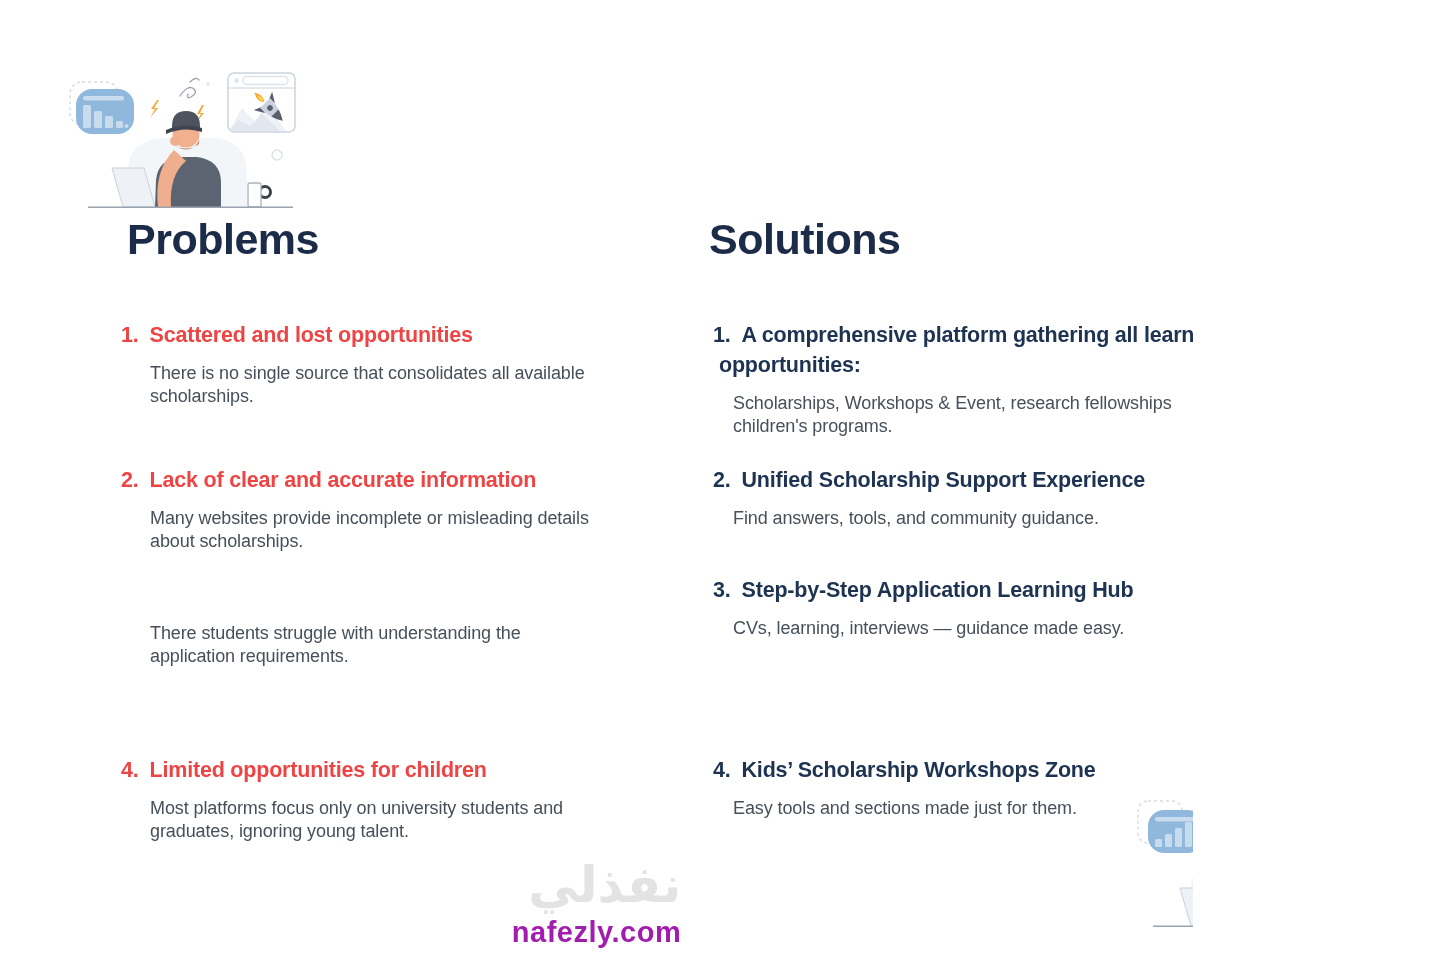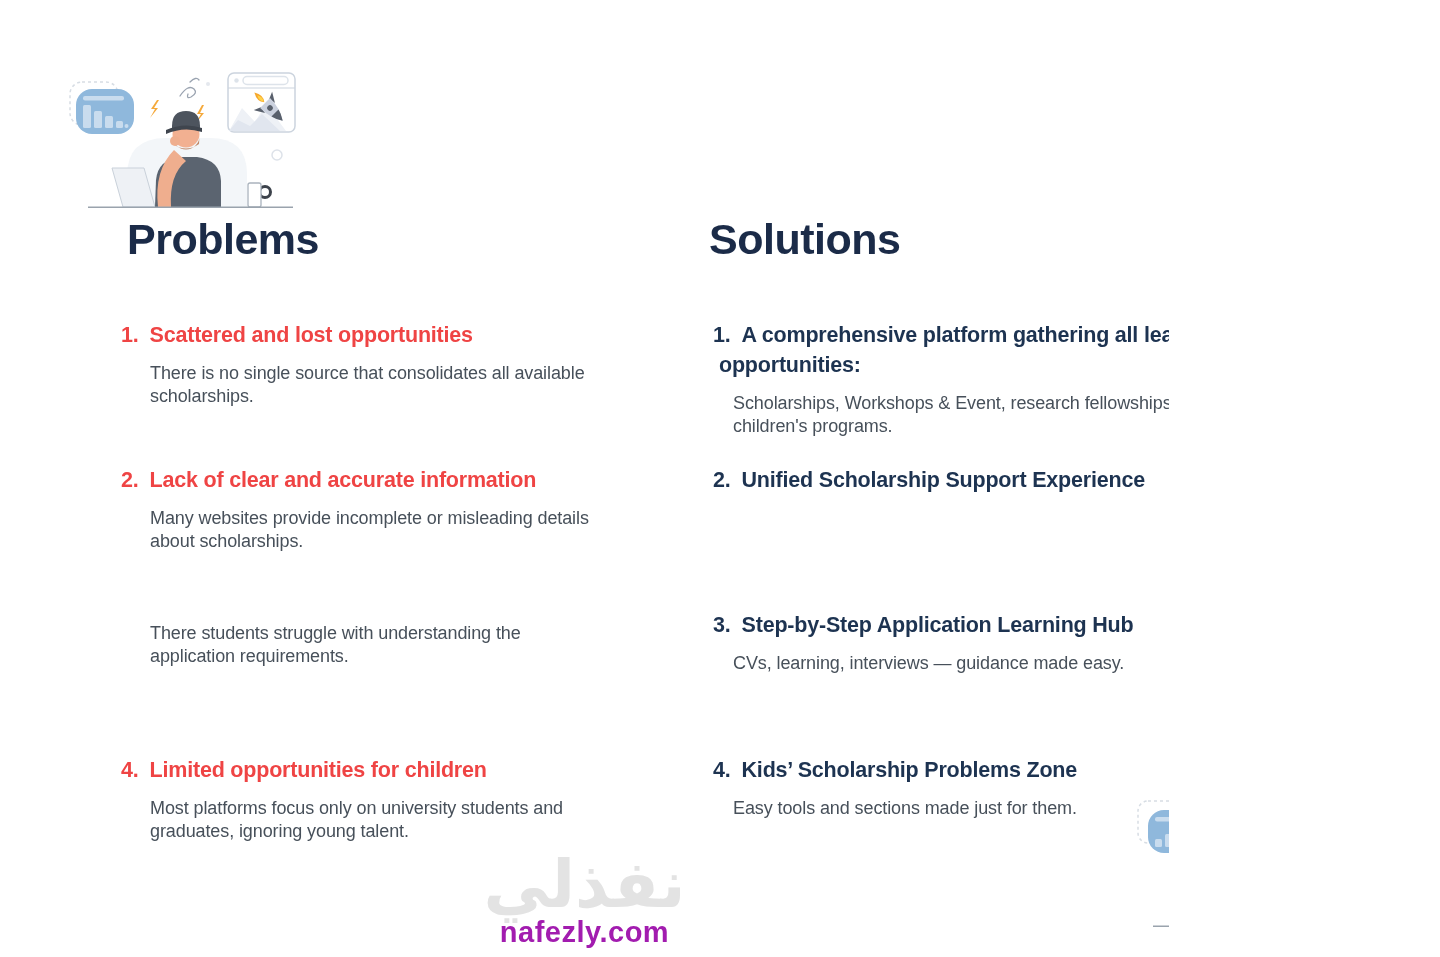--- a/index.html
+++ b/index.html
@@ -1,18 +1,18 @@
 <!DOCTYPE html>
 <html><head>
 <meta charset="utf-8">
 <style>
   html,body { margin:0; padding:0; background:#ffffff; }
   .page {
     position:relative; width:1169px; height:957px; overflow:hidden;
-    background:#ffffff; font-family:"Liberation Sans", sans-serif;
+    background:#ffffff; font-family:"Liberation Sans", sans-serif;padding-left:24px;
   }
   .illus { position:absolute; }
   .illus-tl { left:62px; top:64px; width:245px; height:145px; }
   .illus-br { left:1128px; top:776px; width:245px; height:152px; }
 
   .col-title {
     position:absolute; margin:0; font-size:43px; font-weight:700;
     color:#1b2b48; letter-spacing:-0.5px; line-height:48px;
   }
   .title-problems  { left:127px; top:215px; }
@@ -33,22 +33,22 @@
 
   .item-body {
     margin-top:12px; font-size:18px; line-height:23px;
     color:#47505a; white-space:pre-line; letter-spacing:-0.1px;
   }
   .problem  .item-body { padding-left:29px; }
   .solution .item-body { padding-left:20px; }
 
   .watermark { position:absolute; top:856px; left:50%; transform:translateX(-50%); text-align:center; }
   .wm-ar {
-    font-family:"DejaVu Sans", sans-serif; font-size:66px; font-weight:700;
-    color:#e3e3e3; line-height:58px;
+    font-family:"DejaVu Sans", sans-serif; font-size:50px; font-weight:700;
+    color:#e3e3e3; line-height:58px;text-align:right;
   }
   .wm-domain {
     font-size:29px; font-weight:700; color:#a21caf;
     letter-spacing:0.5px; margin-top:2px;
   }
 </style>
 </head>
 <body>
 
 <div class="page">
@@ -130,27 +130,28 @@
   </div>
 
   <div class="item solution" style="top:320px">
     <div class="item-heading"><span class="num">1.</span><span class="txt">A comprehensive platform gathering all learning
 opportunities:</span></div>
     <div class="item-body">Scholarships, Workshops &amp; Event, research fellowships
 children's programs.</div>
   </div>
   <div class="item solution" style="top:465px">
     <div class="item-heading"><span class="num">2.</span><span class="txt">Unified Scholarship Support Experience</span></div>
-  </div>
-  <div class="item solution" style="top:610px">
+    <div class="item-body">Find answers, tools, and community guidance.</div>
+  </div>
+  <div class="item solution" style="top:575px">
     <div class="item-heading"><span class="num">3.</span><span class="txt">Step-by-Step Application Learning Hub</span></div>
     <div class="item-body">CVs, learning, interviews — guidance made easy.</div>
   </div>
   <div class="item solution" style="top:755px">
-    <div class="item-heading"><span class="num">4.</span><span class="txt">Kids’ Scholarship Problems Zone</span></div>
+    <div class="item-heading"><span class="num">4.</span><span class="txt">Kids’ Scholarship Workshops Zone</span></div>
     <div class="item-body">Easy tools and sections made just for them.</div>
   </div>
 
   <div class="watermark">
     <div class="wm-ar">نفذلي</div>
     <div class="wm-domain">nafezly.com</div>
   </div>
 
   <svg class="illus illus-br" viewBox="0 0 245 152">
     <rect x="10" y="25" width="44" height="42" rx="10" fill="none" stroke="#d7dde4" stroke-width="1.5" stroke-dasharray="3 3"></rect>

